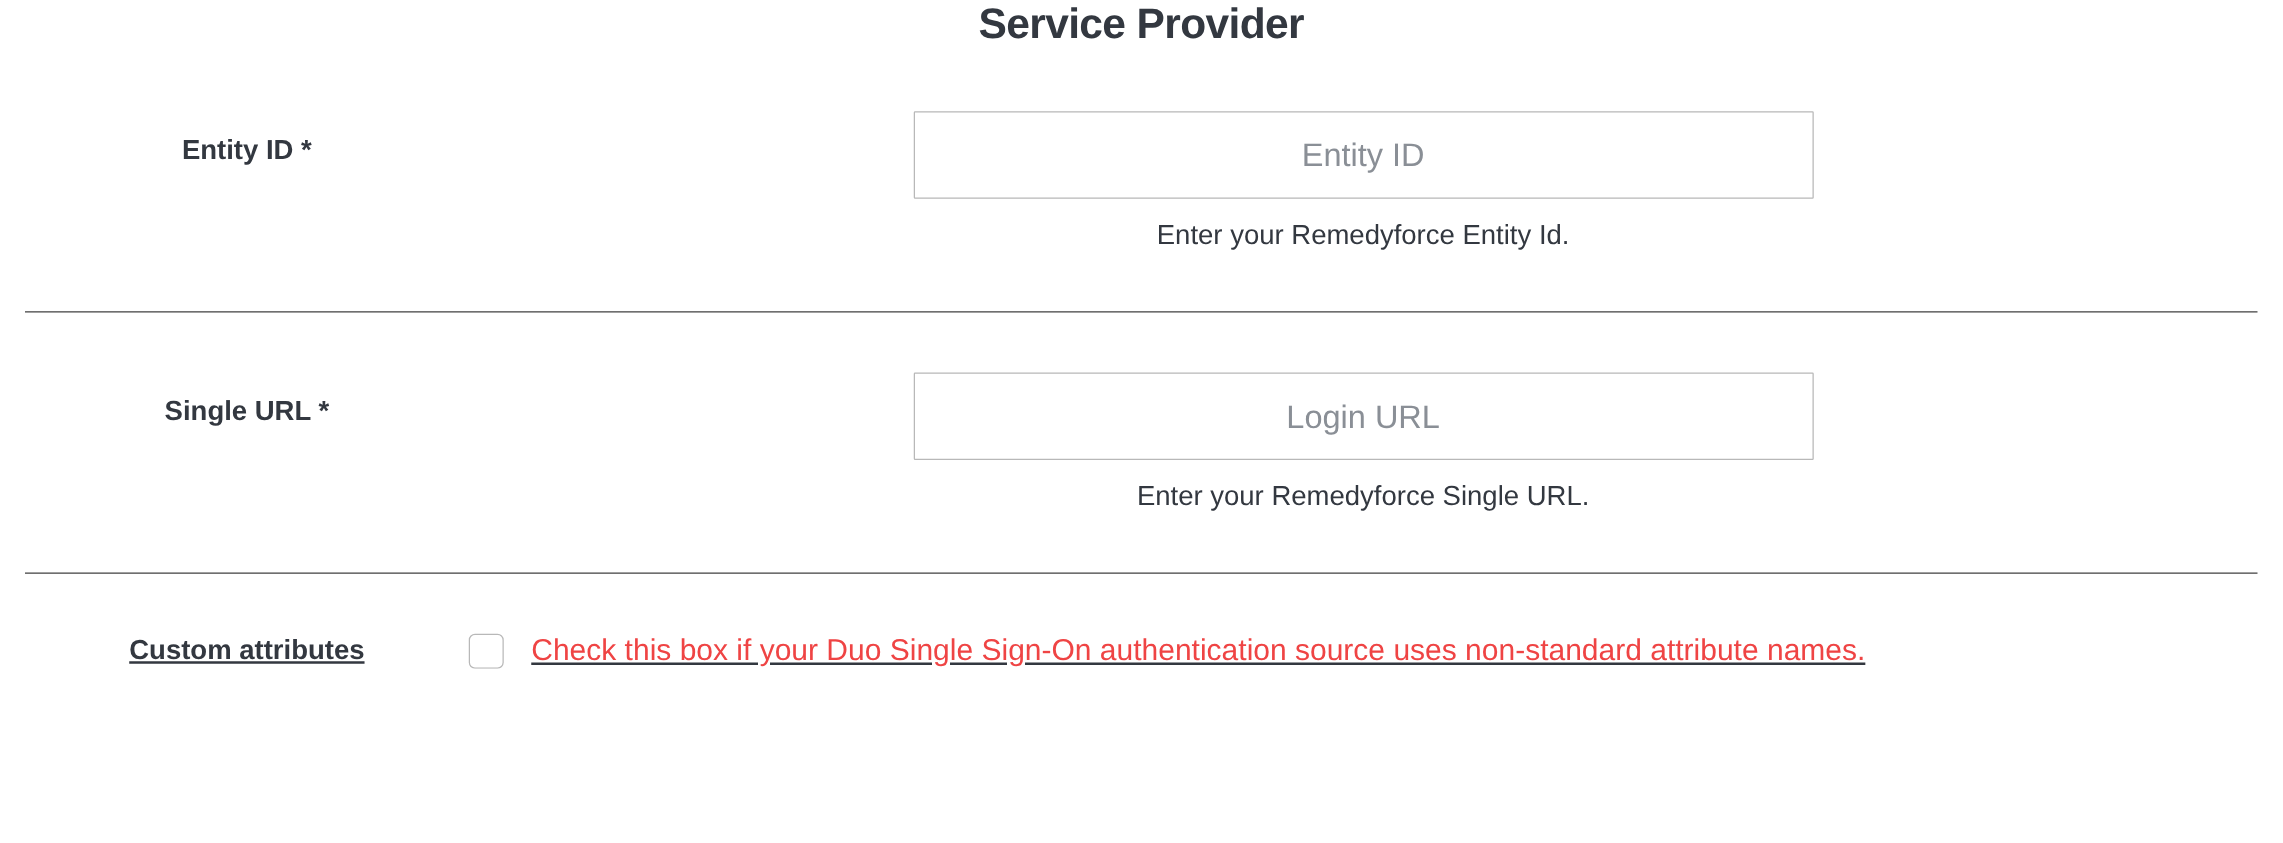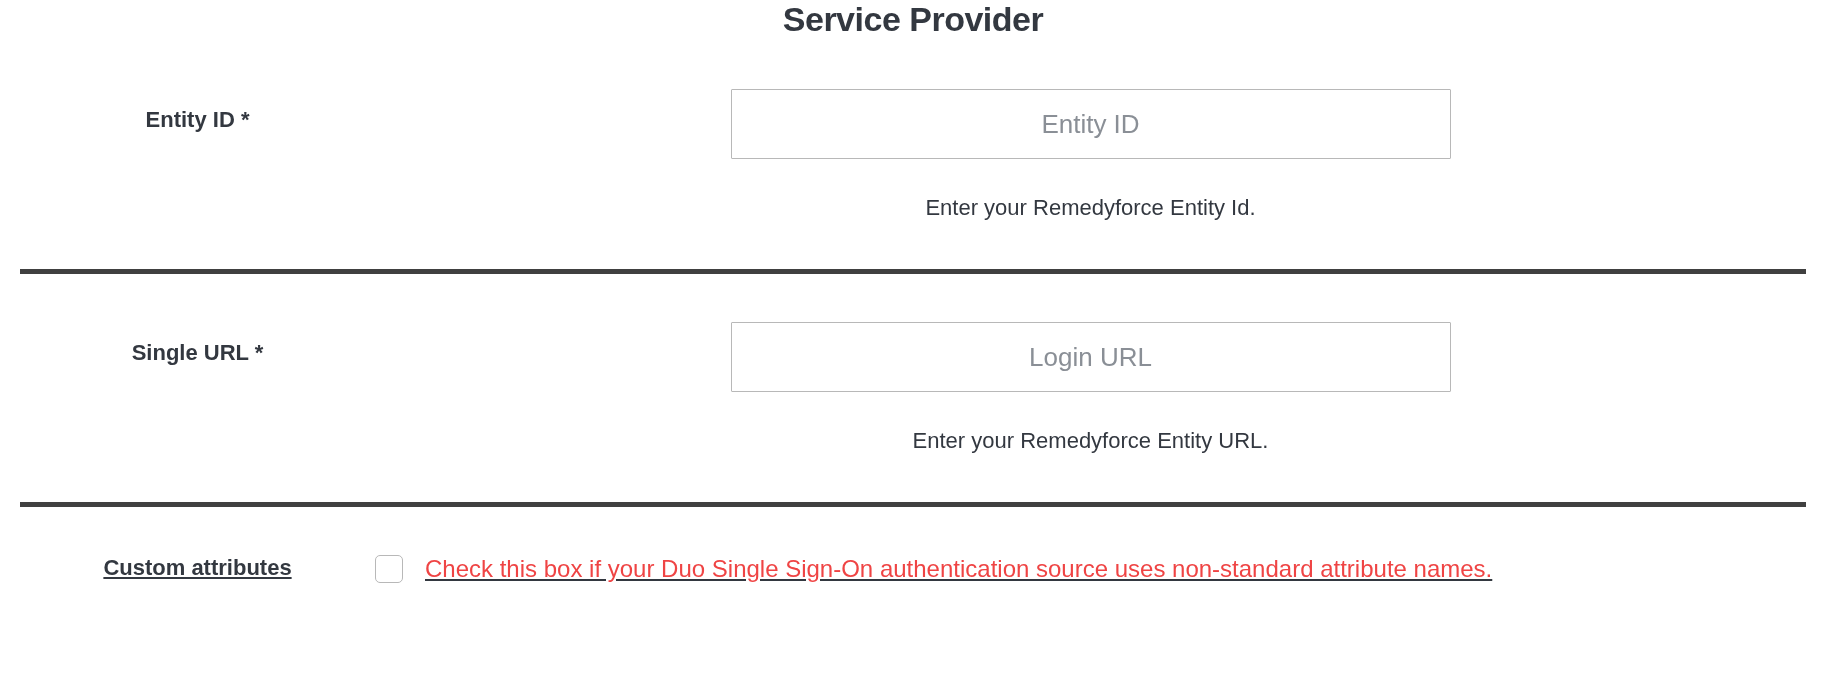--- a/index.html
+++ b/index.html
@@ -23,21 +23,21 @@
       font-weight: 700;
       color: #333840;
       margin-bottom: 50px;
       margin-top: 0;
       letter-spacing: -0.5px;
     }
     .form-row {
       display: flex;
       align-items: flex-start;
       padding-bottom: 48px;
-      border-bottom: 5px solid #404040;
+      border-bottom: 1px solid #404040;
       margin-bottom: 48px;
     }
     .form-row:last-child {
       border-bottom: none;
       margin-bottom: 0;
       padding-bottom: 0;
       text-decoration: underline;
     }
     .form-label {
       width: 355px;
@@ -60,21 +60,21 @@
       border-radius: 1px;
       background: #ffffff;
       font-family: inherit;
     }
     .text-input::placeholder {
       color: #8a8f96;
     }
     .help-text {
       font-size: 22px;
       color: #333840;
-      margin-top: 36px;
+      margin-top: 16px;
       font-weight: 400;
     }
     .checkbox-row {
       display: flex;
       align-items: center;
       gap: 22px;
     }
     .checkbox {
       width: 28px;
       height: 28px;
@@ -105,21 +105,21 @@
     <div class="form-content">
       <input type="text" class="text-input" placeholder="Entity ID" style="">
       <div class="help-text">Enter your Remedyforce Entity Id.</div>
     </div>
   </div>
 
   <div class="form-row">
     <div class="form-label">Single URL *</div>
     <div class="form-content">
       <input type="text" class="text-input" placeholder="Login URL" style="">
-      <div class="help-text">Enter your Remedyforce Entity URL.</div>
+      <div class="help-text">Enter your Remedyforce Single URL.</div>
     </div>
   </div>
 
   <div class="form-row">
     <div class="form-label form-label-nopad">Custom attributes</div>
     <div class="form-content">
       <div class="checkbox-row">
         <input type="checkbox" class="checkbox" style="">
         <span class="checkbox-label">Check this box if your Duo Single Sign-On authentication source uses non-standard attribute names.</span>
       </div>

